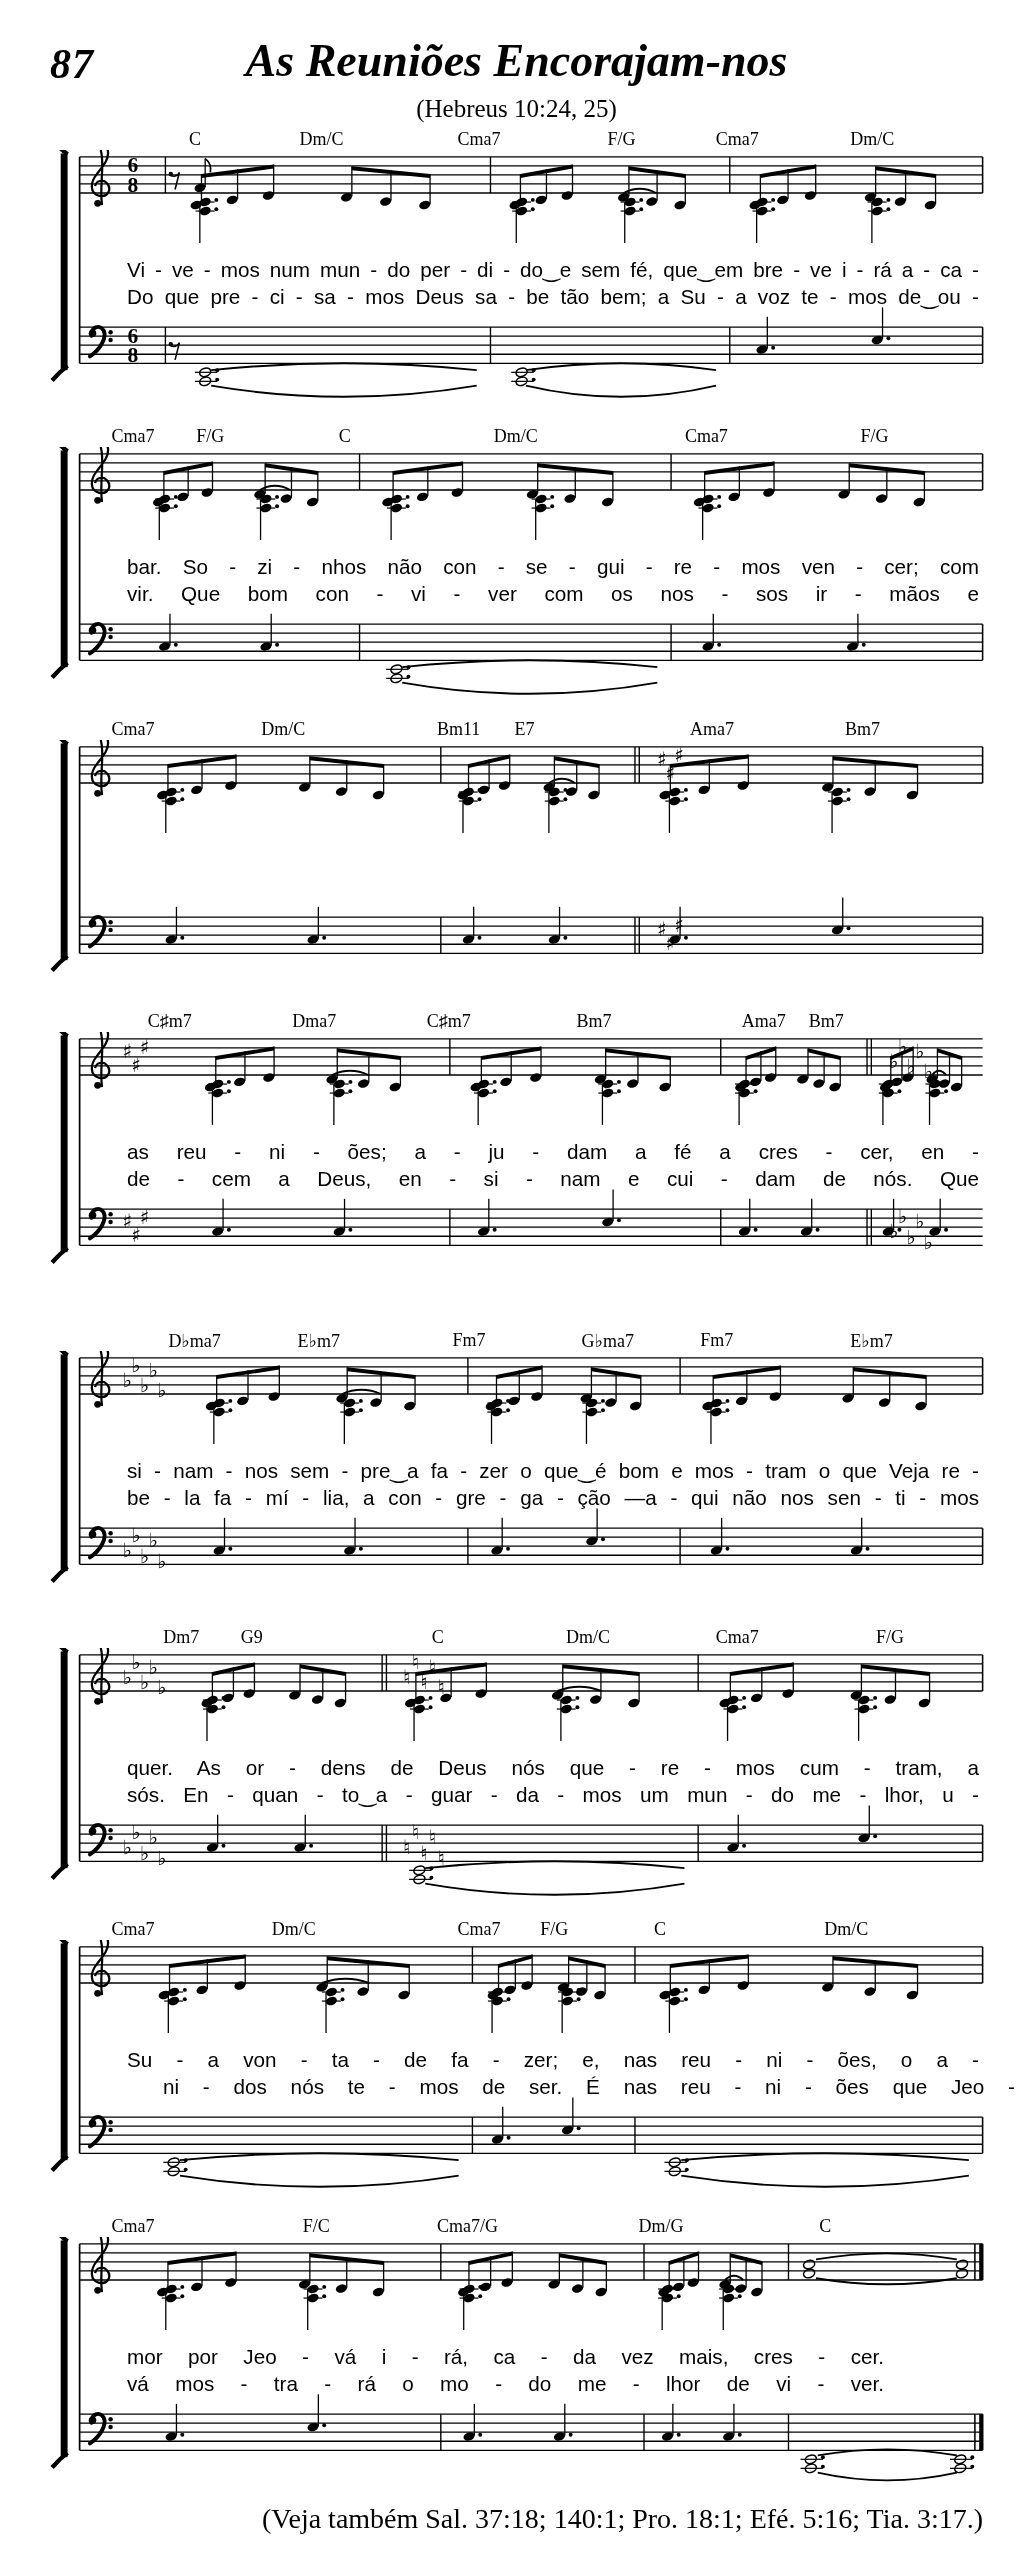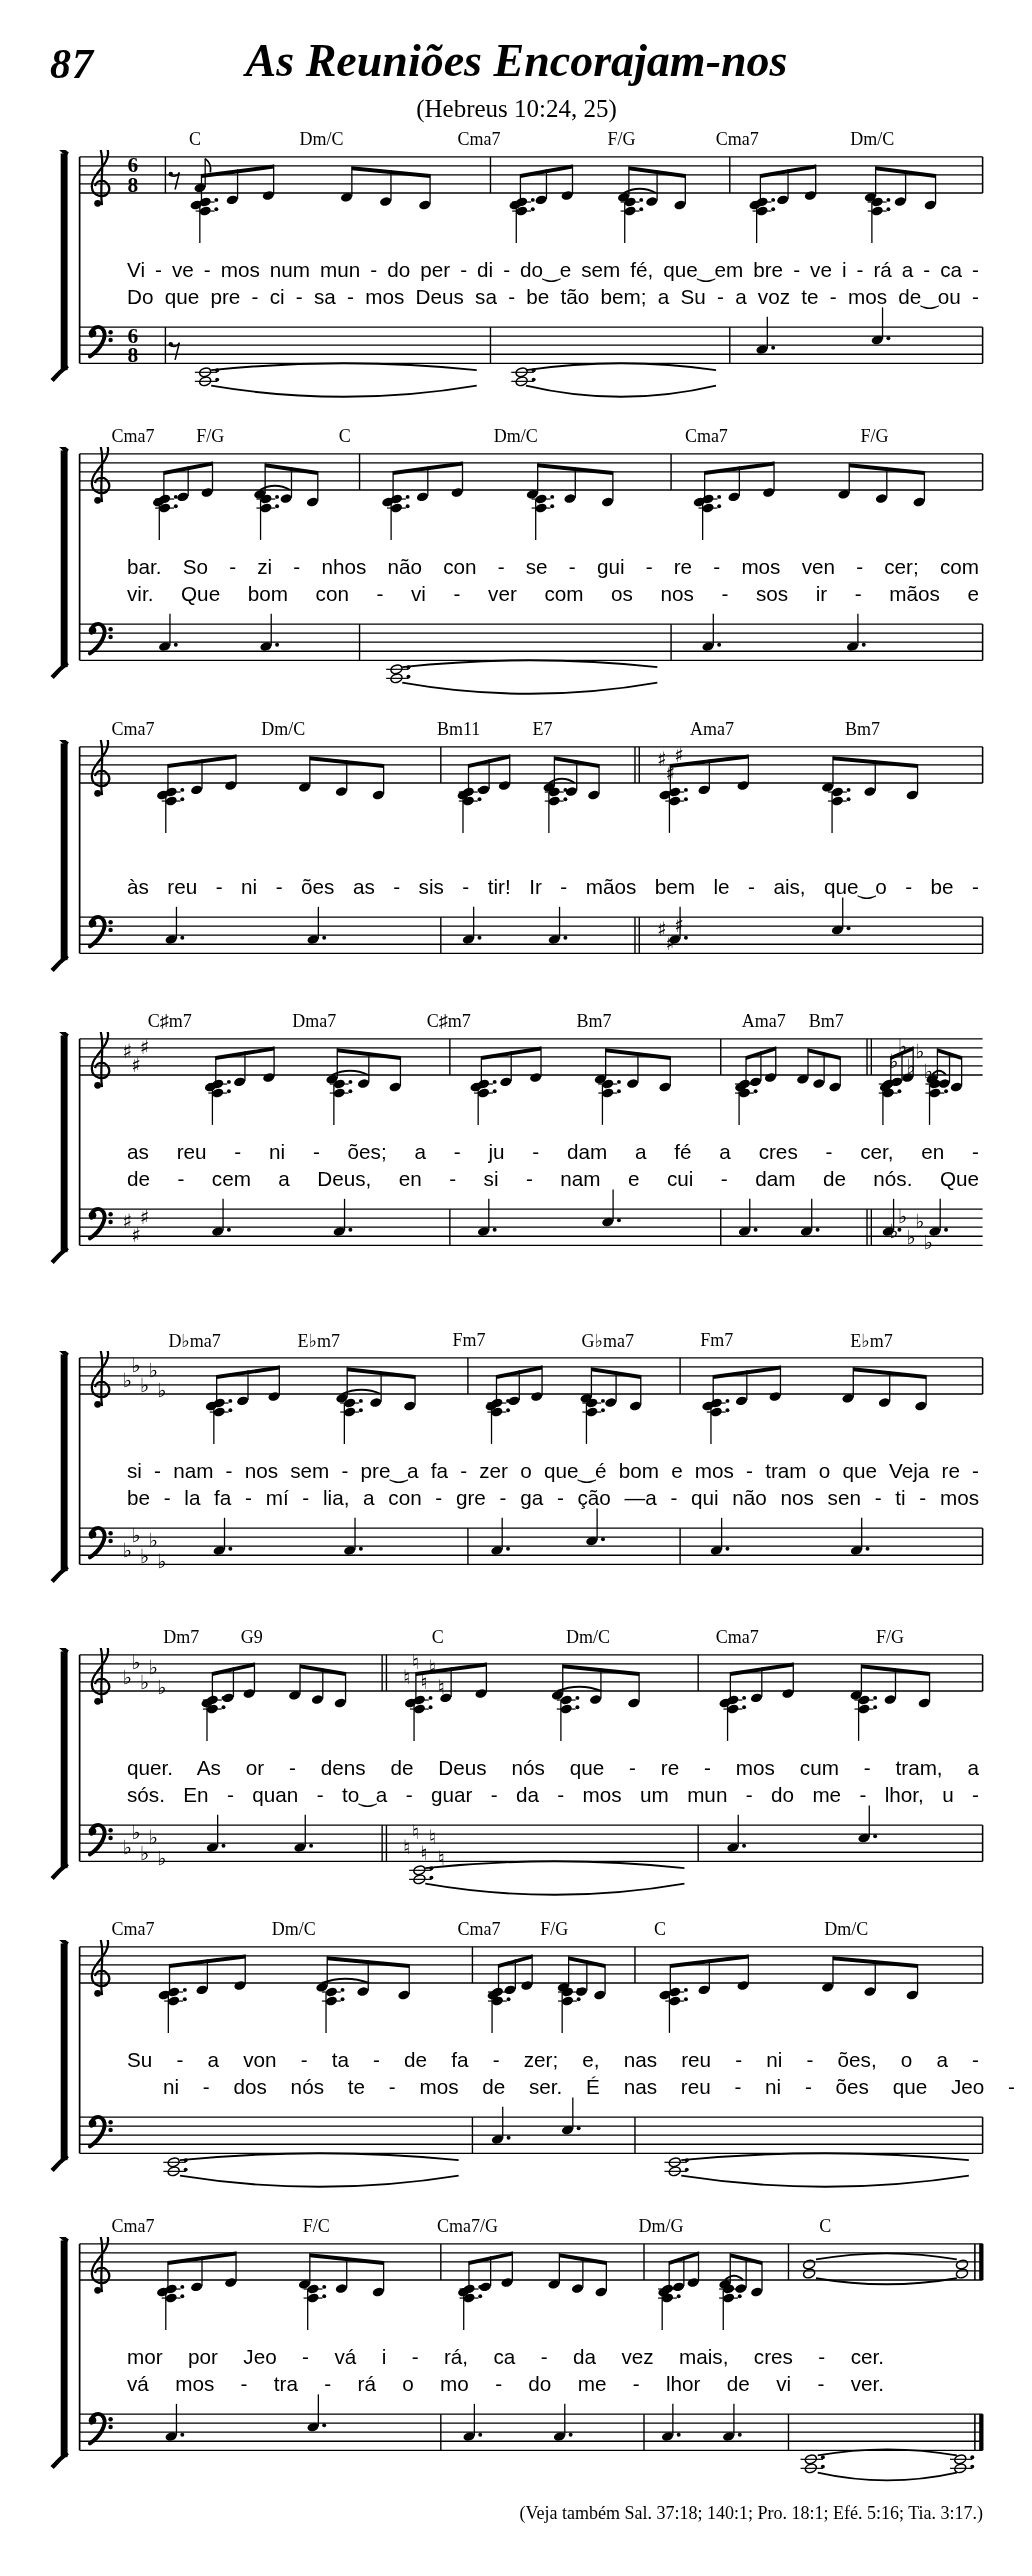--- a/index.html
+++ b/index.html
@@ -9,21 +9,21 @@
         font-style:italic;letter-spacing:0.9px;}
   .title{position:absolute;left:0;right:0;top:34px;margin:0;text-align:center;
         font-size:46px;font-weight:bold;font-style:italic;}
   .subtitle{position:absolute;left:0;right:0;top:95px;text-align:center;font-size:25px;}
   .system{position:absolute;left:0;width:1033px;height:284px;}
   .chord{position:absolute;top:0;font-size:18px;white-space:nowrap;
         font-family:"Liberation Serif",serif;}
   .lyric{position:absolute;left:127px;font-family:"Liberation Sans","DejaVu Sans",sans-serif;
         font-size:20.7px;text-align:justify;text-align-last:justify;line-height:1.0;}
   .sys-svg{position:absolute;left:0;top:20.7px;}
-  .footer{position:absolute;right:50px;top:2503px;font-size:18px;text-align:right;}
+  .footer{position:absolute;right:50px;top:2503px;font-size:28px;text-align:right;}
 </style>
 </head>
 <body>
 
 <div class="page">
   <div class="hymn-number">87</div>
   <h1 class="title">As Reuniões Encorajam-nos</h1>
   <div class="subtitle">(Hebreus 10:24, 25)</div>
   <div id="systems">
       <div class="system" style="top: 129px;">
@@ -394,21 +394,21 @@
             </g>
           </g>
         </svg>
         <div class="lyric" style="top: 131px; width: 852px;">bar. So - zi - nhos não con - se - gui - re - mos ven - cer; com</div>
         <div class="lyric" style="top: 158px; width: 852px;">vir. Que bom con - vi - ver com os nos - sos ir - mãos e</div>
       </div>
       <div class="system" style="top: 719px;">
         <span class="chord" style="left: 10.8%;">Cma7</span>
         <span class="chord" style="left: 25.3%;">Dm/C</span>
         <span class="chord" style="left: 42.3%;">Bm11</span>
-        <span class="chord" style="left: 49.8%; margin-left: 18px;">E7</span>
+        <span class="chord" style="left: 49.8%;">E7</span>
         <span class="chord" style="left: 66.8%;">Ama7</span>
         <span class="chord" style="left: 81.8%;">Bm7</span>
         <svg width="1033" height="258" class="sys-svg" viewBox="0 0 1200 300">
           <g>
             <line x1="92" y1="8" x2="1142" y2="8" stroke="#000" stroke-width="1.5"></line>
             <line x1="92" y1="206" x2="1142" y2="206" stroke="#000" stroke-width="1.5"></line>
             <line x1="92" y1="18.5" x2="1142" y2="18.5" stroke="#000" stroke-width="1.5"></line>
             <line x1="92" y1="216.5" x2="1142" y2="216.5" stroke="#000" stroke-width="1.5"></line>
             <line x1="92" y1="29" x2="1142" y2="29" stroke="#000" stroke-width="1.5"></line>
             <line x1="92" y1="227" x2="1142" y2="227" stroke="#000" stroke-width="1.5"></line>
@@ -575,21 +575,20 @@
               <circle cx="797.01" cy="230" r="2.3" fill="#000"></circle>
               <line x1="790.21" y1="231" x2="790.21" y2="194" stroke="#000" stroke-width="1.5"></line>
             </g>
             <g>
               <ellipse cx="973.135" cy="221" rx="6.6" ry="4.7" transform="rotate(-18 973.135 221)" fill="#000" stroke="#000" stroke-width="0"></ellipse>
               <circle cx="986.135" cy="219" r="2.3" fill="#000"></circle>
               <line x1="979.335" y1="220" x2="979.335" y2="183" stroke="#000" stroke-width="1.5"></line>
             </g>
           </g>
         </svg>
-        <div class="lyric" style="top: 158px; width: 852px;">às reu - ni - ões as - sis - tir! Ir - mãos bem le - ais, que‿o - be -</div>
       </div>
       <div class="system" style="top: 1011px;">
         <span class="chord" style="left: 14.3%;">C♯m7</span>
         <span class="chord" style="left: 28.3%;">Dma7</span>
         <span class="chord" style="left: 41.3%;">C♯m7</span>
         <span class="chord" style="left: 55.8%;">Bm7</span>
         <span class="chord" style="left: 71.8%;">Ama7</span>
         <span class="chord" style="left: 78.3%;">Bm7</span>
         <svg width="1033" height="258" class="sys-svg" viewBox="0 0 1200 300">
           <g>

